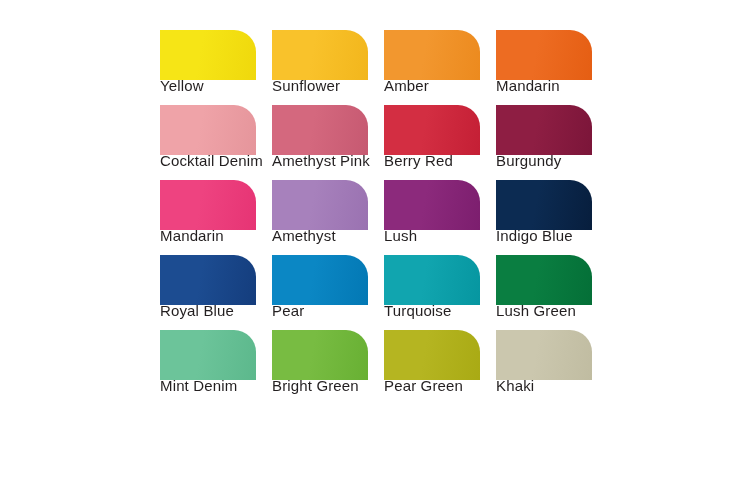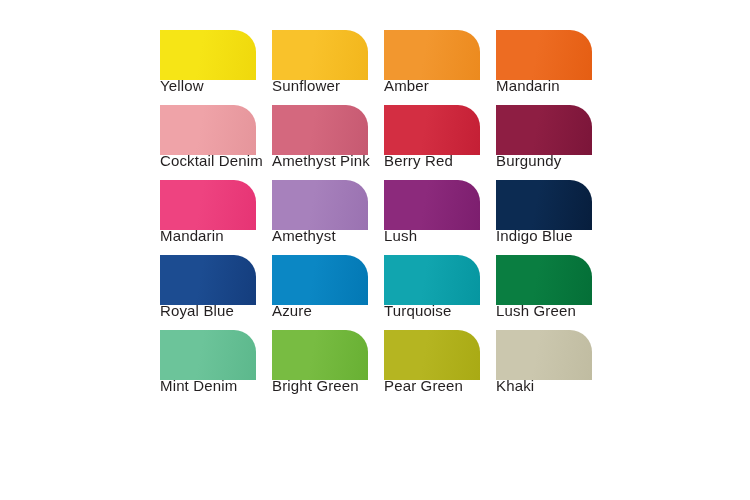--- a/index.html
+++ b/index.html
@@ -111,21 +111,21 @@
       <div class="swatch-cell">
         <div class="swatch-chip" style="background: linear-gradient(100deg, rgb(12, 43, 82) 0%, rgb(12, 43, 82) 42%, rgb(7, 30, 61) 100%);"></div>
         <span class="swatch-label">Indigo Blue</span>
       </div>
       <div class="swatch-cell">
         <div class="swatch-chip" style="background: linear-gradient(100deg, rgb(28, 76, 145) 0%, rgb(28, 76, 145) 42%, rgb(20, 61, 125) 100%);"></div>
         <span class="swatch-label">Royal Blue</span>
       </div>
       <div class="swatch-cell">
         <div class="swatch-chip" style="background: linear-gradient(100deg, rgb(11, 135, 196) 0%, rgb(11, 135, 196) 42%, rgb(3, 120, 180) 100%);"></div>
-        <span class="swatch-label">Azure</span>
+        <span class="swatch-label">Pear</span>
       </div>
       <div class="swatch-cell">
         <div class="swatch-chip" style="background: linear-gradient(100deg, rgb(17, 165, 175) 0%, rgb(17, 165, 175) 42%, rgb(6, 150, 160) 100%);"></div>
         <span class="swatch-label">Turquoise</span>
       </div>
       <div class="swatch-cell">
         <div class="swatch-chip" style="background: linear-gradient(100deg, rgb(10, 126, 65) 0%, rgb(10, 126, 65) 42%, rgb(4, 111, 55) 100%);"></div>
         <span class="swatch-label">Lush Green</span>
       </div>
       <div class="swatch-cell">

